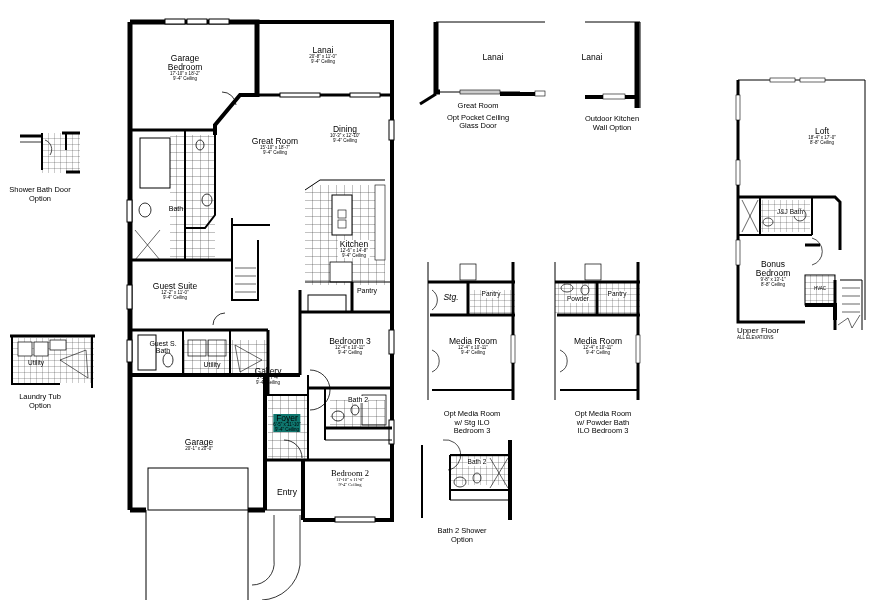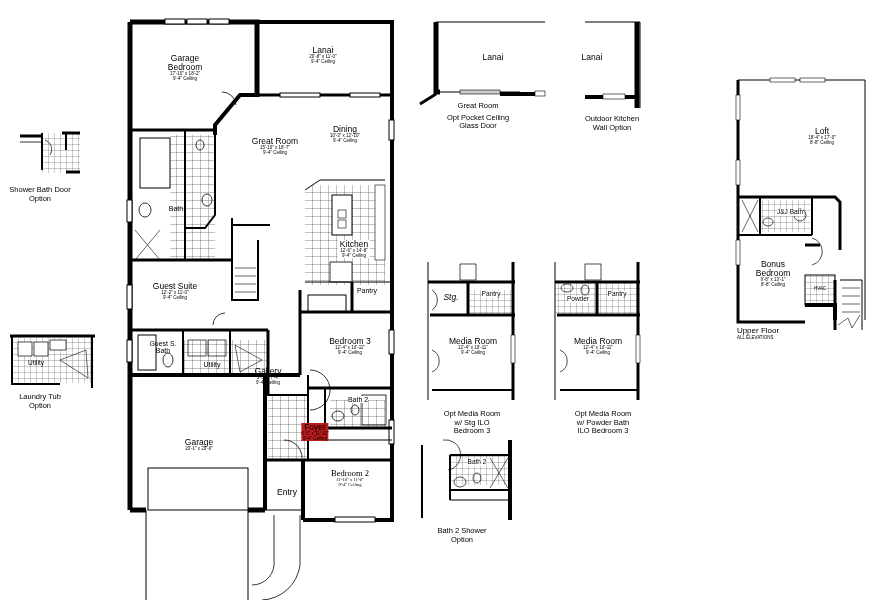--- a/index.html
+++ b/index.html
@@ -290,21 +290,21 @@
 <div class="lbl" style="left:350px;top:337px;">
   <span class="name">Bedroom 3</span>
   <span class="dim">12'-4" x 10'-11"</span>
   <span class="dim">9'-4" Ceiling</span>
 </div>
 
 <div class="lbl" style="left:358px;top:396px;background:#fff;">
   <span class="name" style="font-size:7px;">Bath 2</span>
 </div>
 
-<div class="lbl" style="left:287px;top:423px;background:#b91c1c;margin-left:28px;">
+<div class="lbl" style="left:287px;top:414px;background:#0f766e;">
   <span class="name">Foyer</span>
   <span class="dim">6'-5" x 11'-10"</span>
   <span class="dim">9'-4" Ceiling</span>
 </div>
 
 <div class="lbl" style="left:199px;top:438px;">
   <span class="name">Garage</span>
   <span class="dim">20'-1" x 20'-0"</span>
 </div>
 

